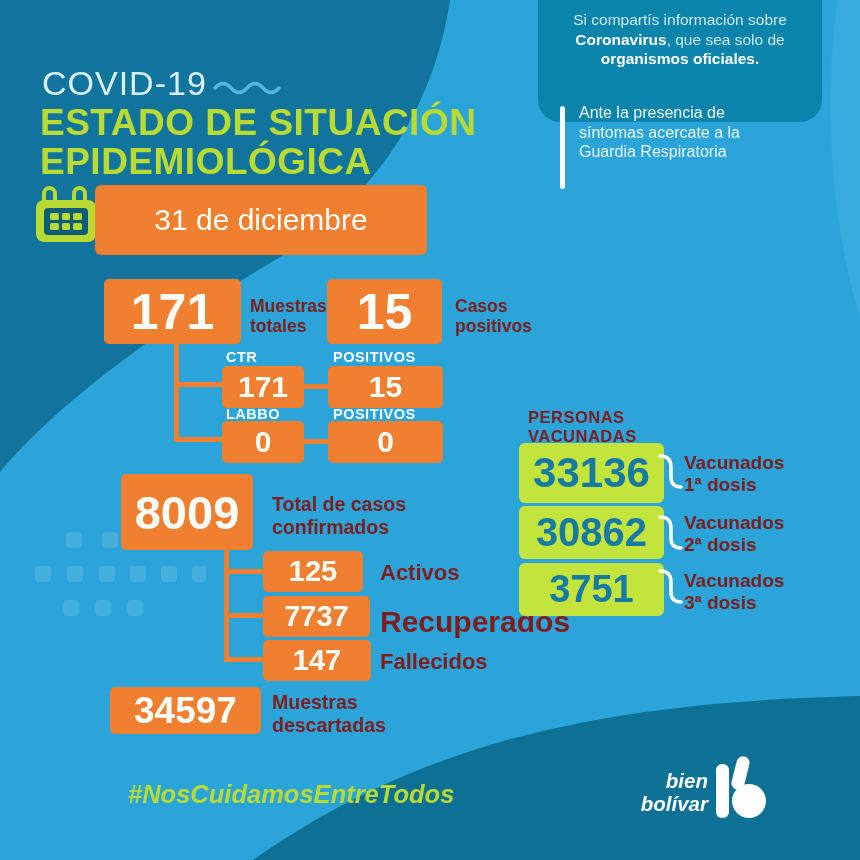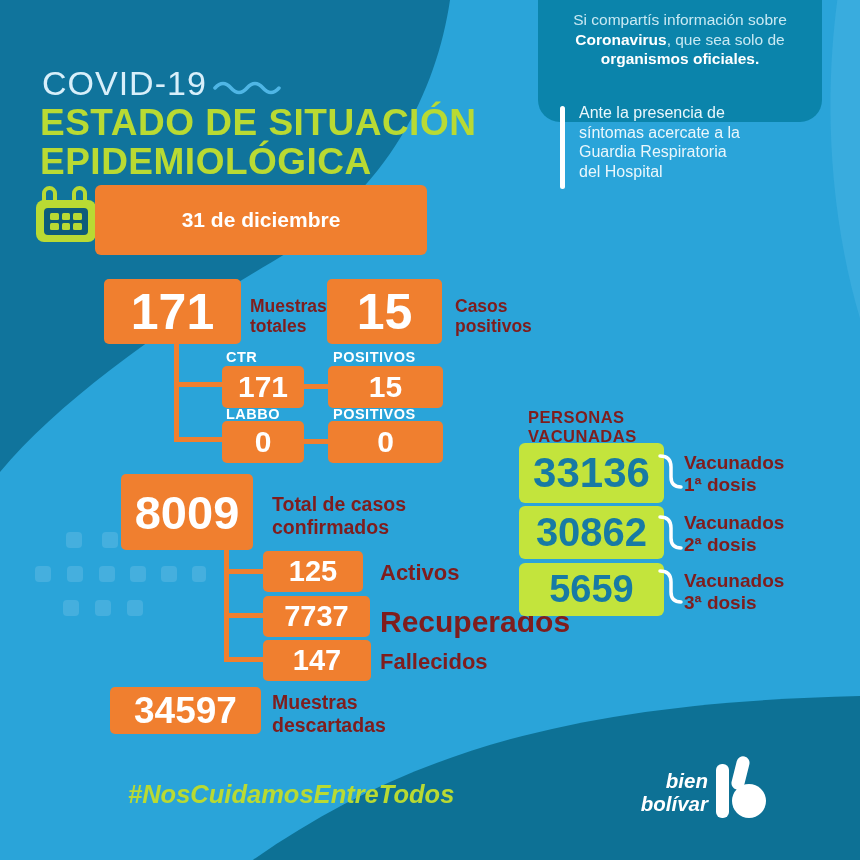--- a/index.html
+++ b/index.html
@@ -23,21 +23,21 @@
   .advice-bar{position:absolute;left:560px;top:106px;width:5px;height:83px;
               background:#ffffff;border-radius:3px;}
   .advice-text{position:absolute;left:579px;top:103px;color:#eaf7fc;
                font-size:16px;font-weight:normal;line-height:19.5px;}
   .covid-title{position:absolute;left:42px;top:64px;color:#d8effa;
                font-size:34px;font-weight:500;letter-spacing:1px;}
   .main-title{position:absolute;left:40px;top:104px;color:#b9da33;
               font-size:37px;font-weight:800;line-height:38.5px;letter-spacing:0.5px;}
   .date-box{position:absolute;left:95px;top:185px;width:332px;height:70px;
             background:#f07f2f;border-radius:6px;display:flex;align-items:center;
-            justify-content:center;color:#fff;font-weight:bold;font-size:21px;}
+            justify-content:center;color:#fff;font-weight:normal;font-size:30px;}
   
   .cal{position:absolute;left:36px;top:186px;width:60px;height:56px;}
   .cal .tab{position:absolute;top:0;width:7px;height:17px;border:4.5px solid #b9da33;
             border-radius:8px;background:transparent;}
   .cal .body{position:absolute;left:0;top:14px;width:60px;height:42px;
              background:#b9da33;border-radius:8px;}
   .cal .screen{position:absolute;left:8px;top:22px;width:44px;height:27px;
                background:#0d5c7a;border-radius:4px;display:grid;
                grid-template-columns:repeat(3,1fr);gap:3px;padding:5px 6px;box-sizing:border-box;}
   .cal .dot{background:#b9da33;border-radius:1.5px;}
@@ -85,21 +85,20 @@
     <div>Si compartís información sobre</div>
     <div><span class="b">Coronavirus</span><span>, que sea solo de</span></div>
     <div class="b">organismos oficiales.</div>
   </div>
 
   <div class="advice-bar"></div>
   <div class="advice-text">
     <div>Ante la presencia de</div>
     <div>síntomas acercate a la</div>
     <div>Guardia Respiratoria</div>
-    <div>del Hospital</div>
   </div>
 
   <div class="covid-title">COVID-19</div>
   <svg class="abs" style="left:212px;top:77px" width="72" height="22">
     <path d="M3 11 Q11 2 19 11 T35 11 T51 11 T67 11" stroke="#4fb6e5" stroke-width="3.5" fill="none" stroke-linecap="round"></path>
   </svg>
   <div class="main-title">
     <div>ESTADO DE SITUACIÓN</div>
     <div>EPIDEMIOLÓGICA</div>
   </div>
@@ -170,21 +169,21 @@
       <div>descartadas</div>
   </div>
 
   <div class="wlabel" style="left:528px;top:408px;font-size:16.5px;line-height:19px;letter-spacing:0.5px">
     <div>PERSONAS</div>
       <div>VACUNADAS</div>
   </div>
 
   <div class="gbox" style="left:519px;top:443px;width:145px;height:60px;font-size:42px">33136</div>
   <div class="gbox" style="left:519px;top:506px;width:145px;height:53px;font-size:40px">30862</div>
-  <div class="gbox" style="left:519px;top:563px;width:145px;height:53px;font-size:38px">5659</div>
+  <div class="gbox" style="left:519px;top:563px;width:145px;height:53px;font-size:38px">3751</div>
 
   <svg class="vax-bracket" style="left:658px;top:453px" width="26" height="38">
     <path d="M2 3 Q13 3 13 14 L13 24 Q13 34 23 34" stroke="#fff" stroke-width="3.5" fill="none" stroke-linecap="round"></path>
   </svg>
   <svg class="vax-bracket" style="left:658px;top:514px" width="26" height="38">
     <path d="M2 3 Q13 3 13 14 L13 24 Q13 34 23 34" stroke="#fff" stroke-width="3.5" fill="none" stroke-linecap="round"></path>
   </svg>
   <svg class="vax-bracket" style="left:658px;top:568px" width="26" height="38">
     <path d="M2 3 Q13 3 13 14 L13 24 Q13 34 23 34" stroke="#fff" stroke-width="3.5" fill="none" stroke-linecap="round"></path>
   </svg>

